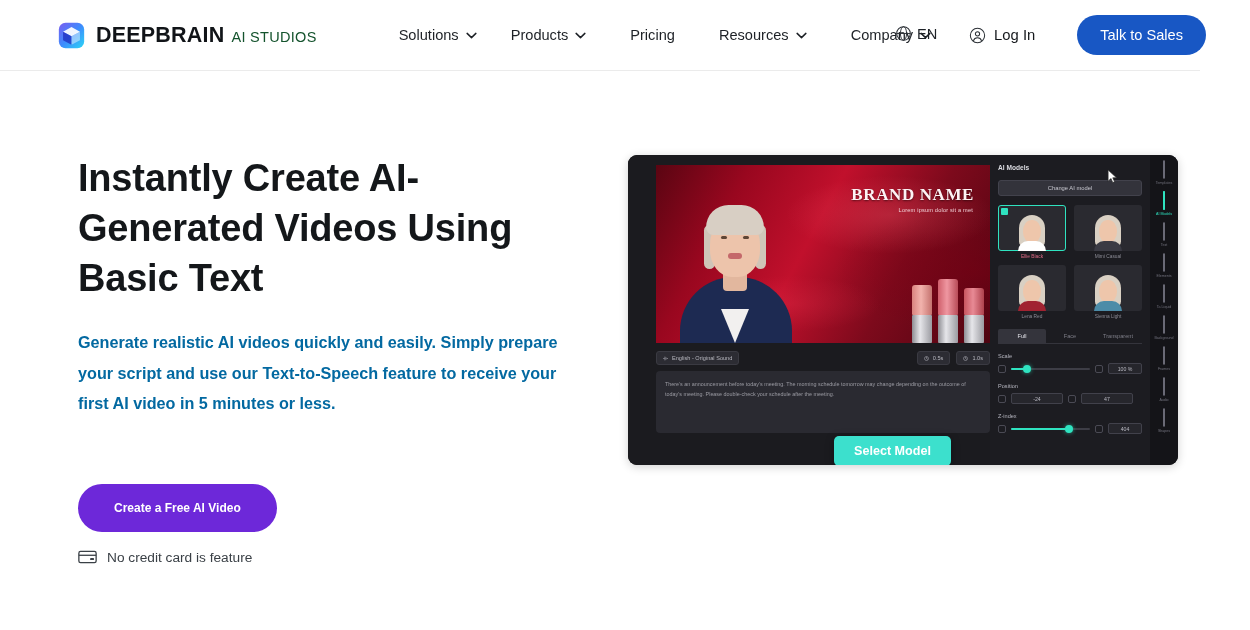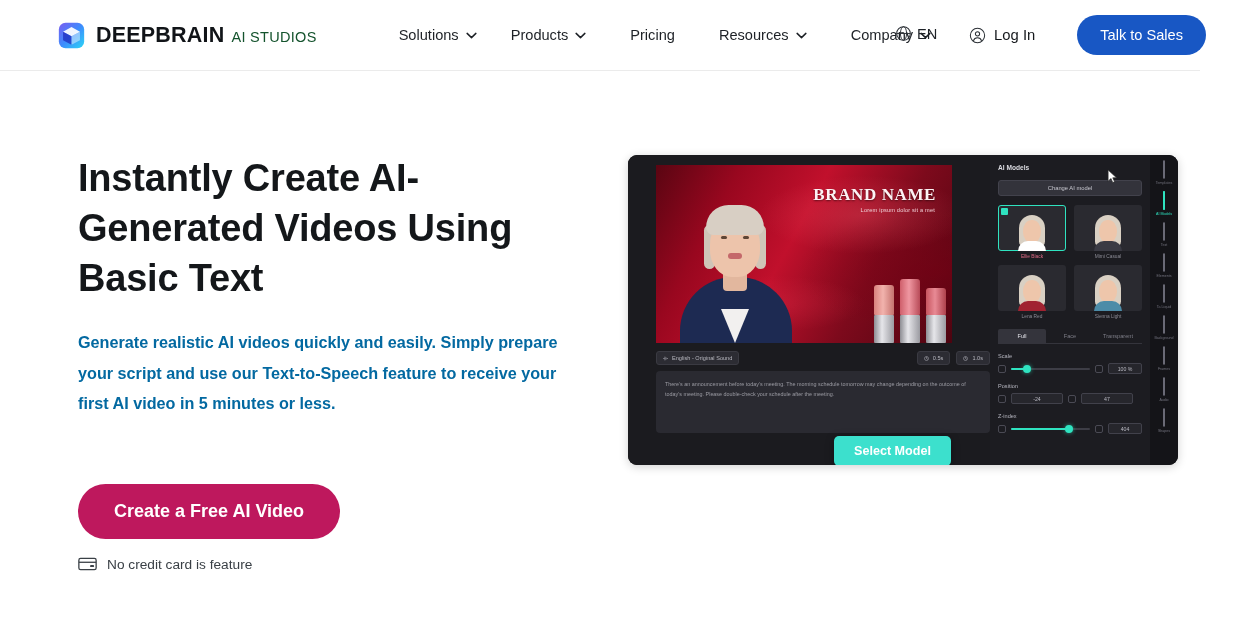--- a/index.html
+++ b/index.html
@@ -98,23 +98,23 @@
     margin-top: 24px;
     font-size: 16.2px;
     line-height: 30.5px;
     color: #0369a1;
     width: 500px;
     font-weight: bold;
   }
   .btn-cta {
     margin-top: 65px;
     display: inline-block;
-    background: #be185d;
+    background: #6d28d9;
     color: #fff;
-    font-size: 18px; font-weight: 700;
+    font-size: 12px; font-weight: 700;
     border: none; border-radius: 28px;
     padding: 17px 36px;
     cursor: pointer;
   }
   .nocard {
     margin-top: 18px;
     display: flex; align-items: center; gap: 10px;
     font-size: 13.7px; color: #3a4046;
   }
   .card-icon { width: 19px; height: 14px; display:block; }
@@ -135,21 +135,21 @@
   }
 
   
   .stage {
     position: absolute;
     left: 0; top: 0; width: 362px; height: 310px;
     background: #1b1b1f;
   }
   .canvas {
     position: absolute;
-    left: 28px; top: 10px; width: 296px; height: 178px;
+    left: 28px; top: 10px; width: 334px; height: 178px;
     background: linear-gradient(118deg,#5a0512 0%,#99071f 22%,#c1102c 45%,#7d0a1c 70%,#4d0410 100%);
     overflow: hidden;
   }
   .silk {
     position:absolute; inset:0;
     background:
       radial-gradient(ellipse 160px 60px at 70% 28%, rgba(255,90,110,.30), transparent 65%),
       radial-gradient(ellipse 130px 40px at 40% 78%, rgba(255,60,90,.22), transparent 70%),
       radial-gradient(ellipse 200px 90px at 95% 60%, rgba(120,0,20,.55), transparent 70%);
   }

